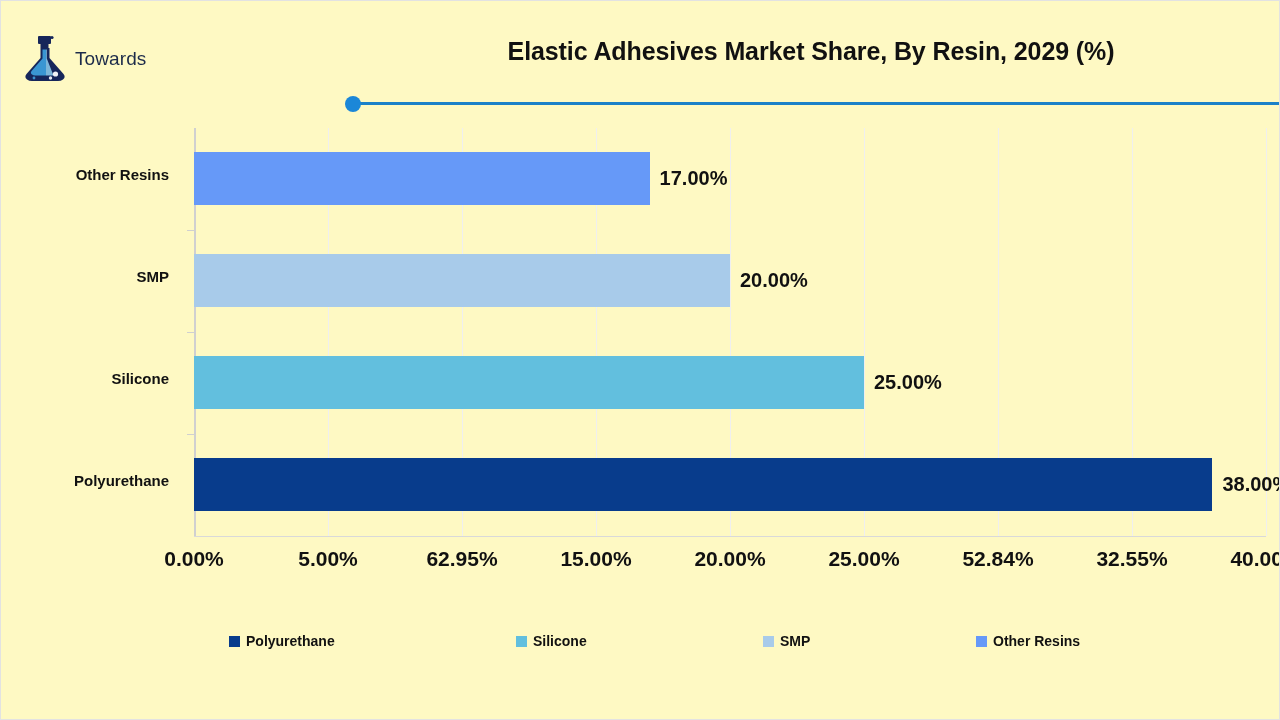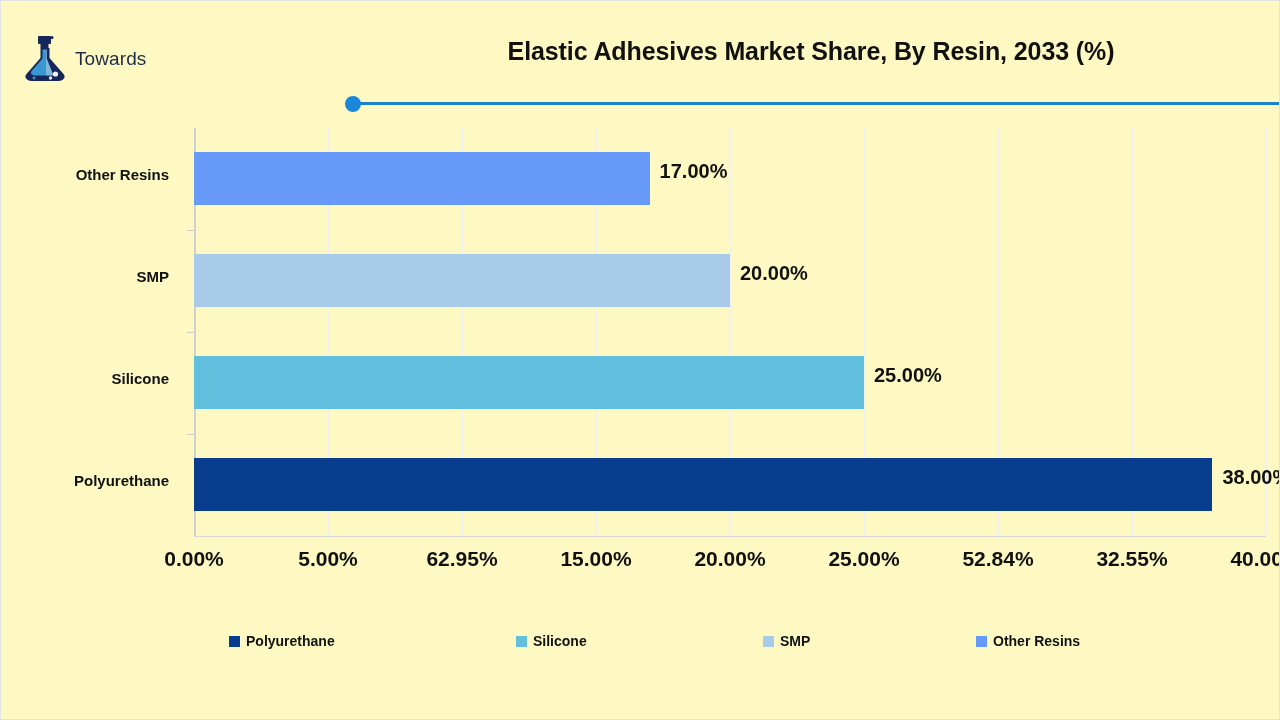--- a/index.html
+++ b/index.html
@@ -146,21 +146,21 @@
     height: 102px;
   }
   .bar {
     position: absolute;
     left: 0;
     top: 24px;
     height: 53px;
   }
   .bar-label {
     position: absolute;
-    top: 32px;
+    top: 39px;
     font-size: 20px;
     font-weight: 700;
     color: #111111;
     white-space: nowrap;
   }
   .cat-label {
     position: absolute;
     right: 1097px;
     top: 38px;
     font-size: 15px;
@@ -241,21 +241,21 @@
 
         <circle cx="36.5" cy="41" r="2.6" fill="#ffffff" opacity="0.95"></circle>
         <circle cx="31.5" cy="45" r="1.7" fill="#ffffff" opacity="0.9"></circle>
         <circle cx="15" cy="45" r="1.4" fill="#3ea0dc" opacity="0.9"></circle>
       </svg>
       <span id="logo-text">
         <span id="logo-line1">Towards</span>
       </span>
     </div>
 
-    <div id="chart-title">Elastic Adhesives Market Share, By Resin, 2033 (%)</div>
+    <div id="chart-title">Elastic Adhesives Market Share, By Resin, 2029 (%)</div>
 
     <div id="divider">
       <div id="divider-line"></div>
       <div id="divider-dot"></div>
     </div>
   </div>
 
   <div id="plot-wrap">
     <div id="plot">
         <div class="gridline" style="left: 0px;"></div>

